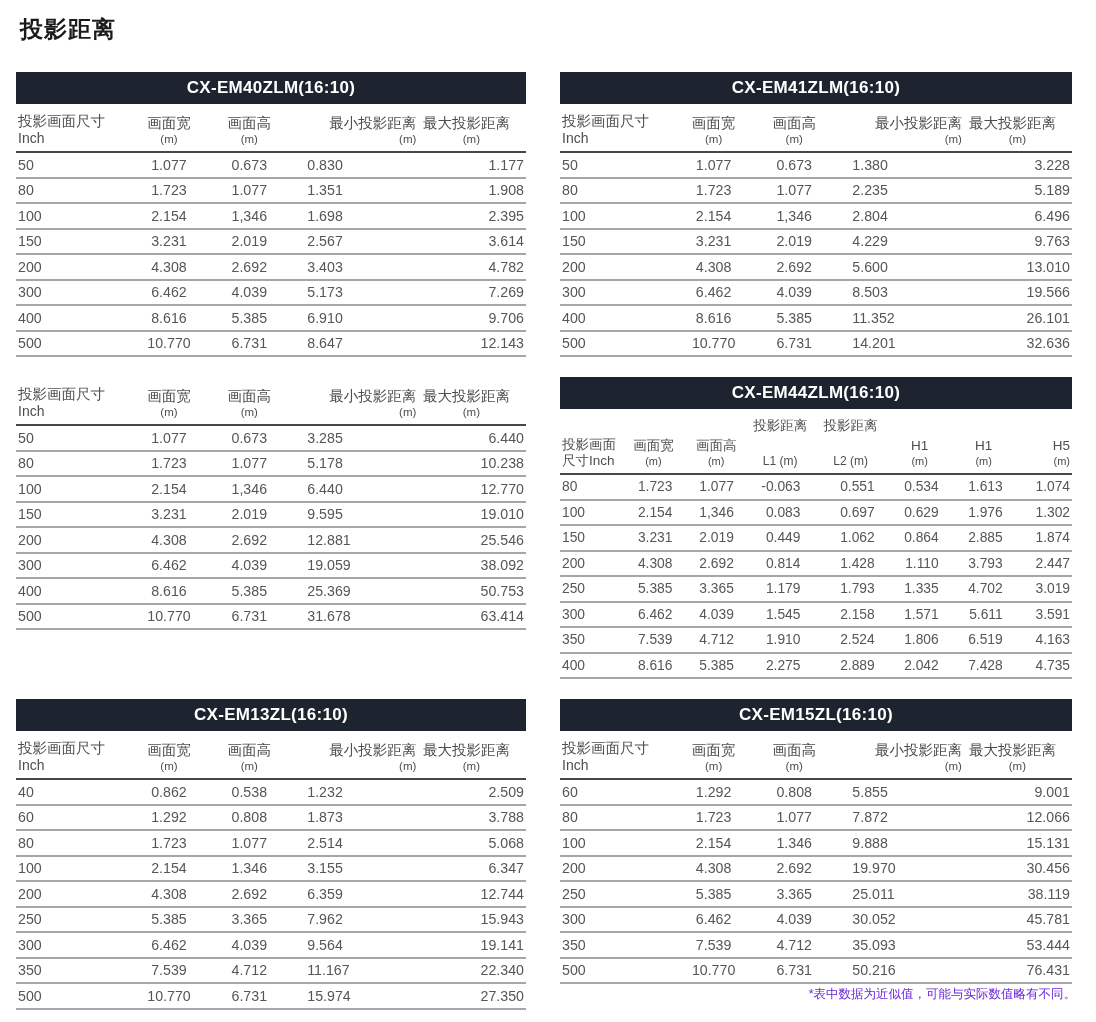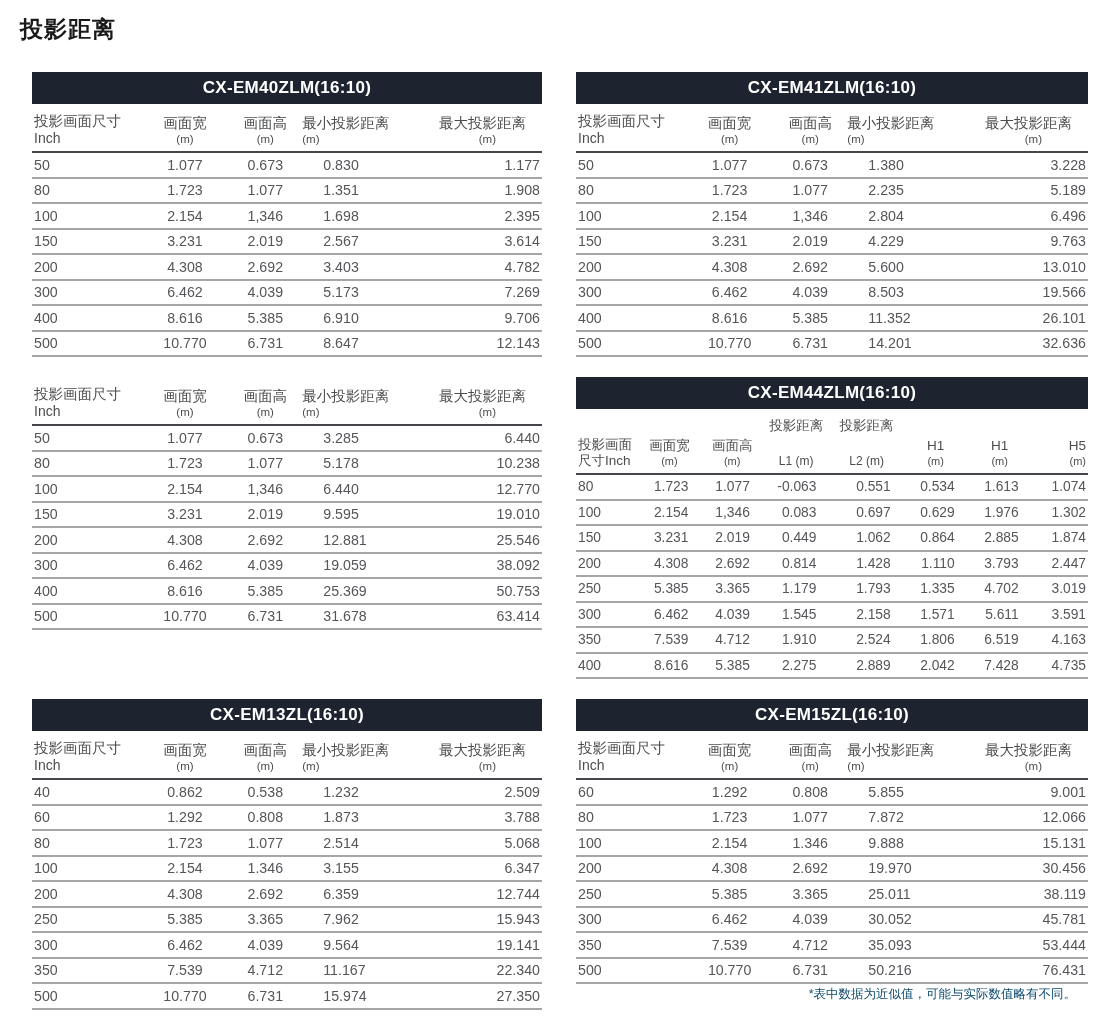--- a/index.html
+++ b/index.html
@@ -8,21 +8,21 @@
     background: #ffffff;
     font-family: "Liberation Sans", "DejaVu Sans", sans-serif;
     position: relative;
     overflow: hidden;
   }
   .page-title {
     position: absolute; left: 20px; top: 14px;
     font-size: 23px; font-weight: 700; color: #1a1a1a; letter-spacing: 1px;
   }
   .grid {
-    position: absolute; left: 32px; top: 72px;
+    position: absolute; left: 16px; top: 72px;
     display: grid; grid-template-columns: 510px 512px;
     column-gap: 34px; row-gap: 20px; align-items: start;
   }
   .bar {
     height: 32px; line-height: 32px;
     background: var(--title-bar-bg, #1d2430); color: var(--title-bar-text, #fff);
     text-align: center; font-size: 17px; font-weight: 600; letter-spacing: .3px;
   }
   table { width: 100%; border-collapse: collapse; table-layout: fixed; }
   th {
@@ -38,42 +38,42 @@
     height: 25.5px; padding: 0;
     border-bottom: 2px solid var(--row-line, #a6a6a6);
     font-size: 14.2px; color: var(--value-text, #55565a);
   }
   
   .standard col.c1{width:21.5%} .standard col.c2{width:17%} .standard col.c3{width:14.5%}
   .standard col.c4{width:25.5%} .standard col.c5{width:21.5%}
   .standard th:nth-child(1), .standard td:nth-child(1){ text-align:left; padding-left:2px; }
   .standard th:nth-child(2), .standard td:nth-child(2),
   .standard th:nth-child(3), .standard td:nth-child(3){ text-align:center; }
-  .standard th:nth-child(4){ text-align:left; }
+  .standard th:nth-child(4){ text-align:right; }
   .standard td:nth-child(4){ text-align:left; padding-left:21px; }
   .standard th:nth-child(5){ text-align:right; padding-right:16px; }
   .standard th:nth-child(5) .hs{ padding-right:30px; }
   .standard td:nth-child(5){ text-align:right; padding-right:2px; }
   
   .wide col.c1{width:12%} .wide col.c2{width:12.5%} .wide col.c3{width:12%}
   .wide col.c4{width:13%} .wide col.c5{width:14.5%} .wide col.c6{width:12.5%}
   .wide col.c7{width:12.5%} .wide col.c8{width:11%}
   .wide .hl{ font-size:13.5px; line-height:16px; }
   .wide .hs{ font-size:11px; }
   .wide .hs.big{ font-size:13.5px; line-height:15px; }
   .wide .hs.mid{ font-size:12px;margin-top:20px; }
   .wide th{ text-align:center; }
   .wide th:nth-child(1){ text-align:left; padding-left:2px; }
   .wide th:last-child{ text-align:right; padding-right:2px; }
   .wide td{ text-align:right; padding-right:13px; font-size:13.8px; }
   .wide td:nth-child(1){ text-align:left; padding-left:2px; padding-right:0; }
   .wide td:last-child{ padding-right:2px; }
   .footnote {
     position: absolute; right: 20px; top: 986px;
-    font-size: 12.5px; color: #0c4a6e;
+    font-size: 12.5px; color: #6d28d9;
   }
 </style>
 </head>
 <body>
 
 <h1 class="page-title">投影距离</h1>
 
 <main class="grid">
     <section class="tbl standard">
       <div class="bar">CX-EM40ZLM(16:10)</div>

